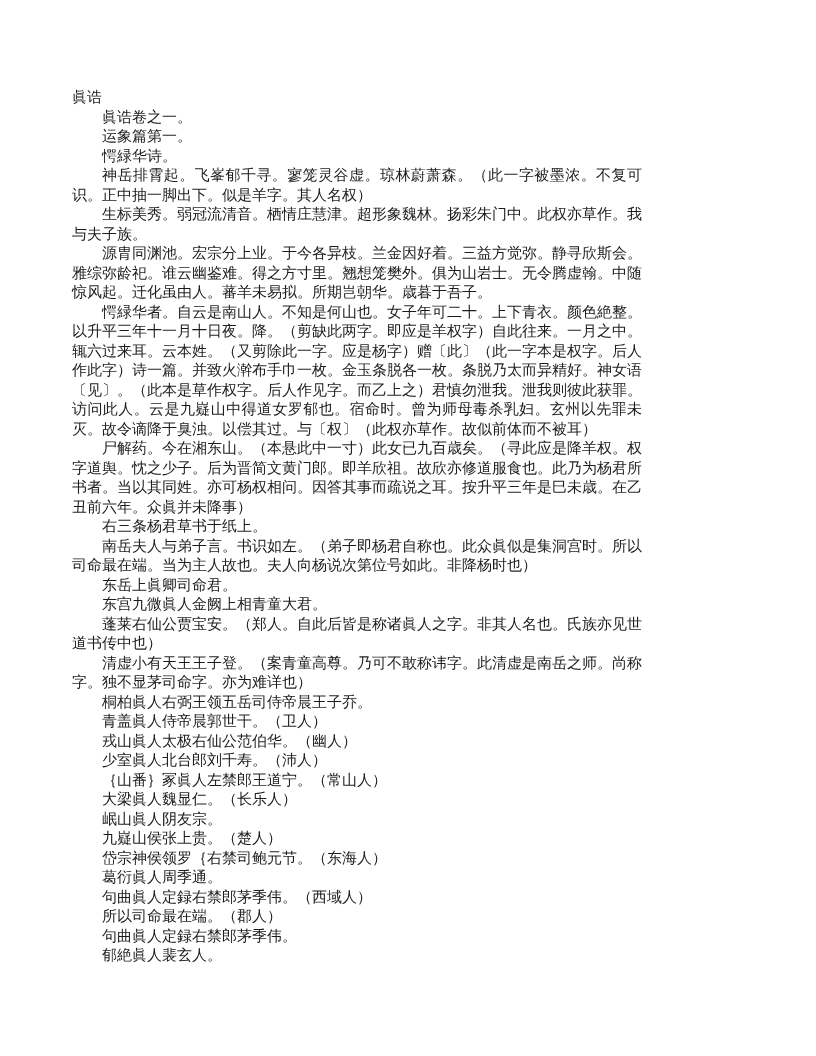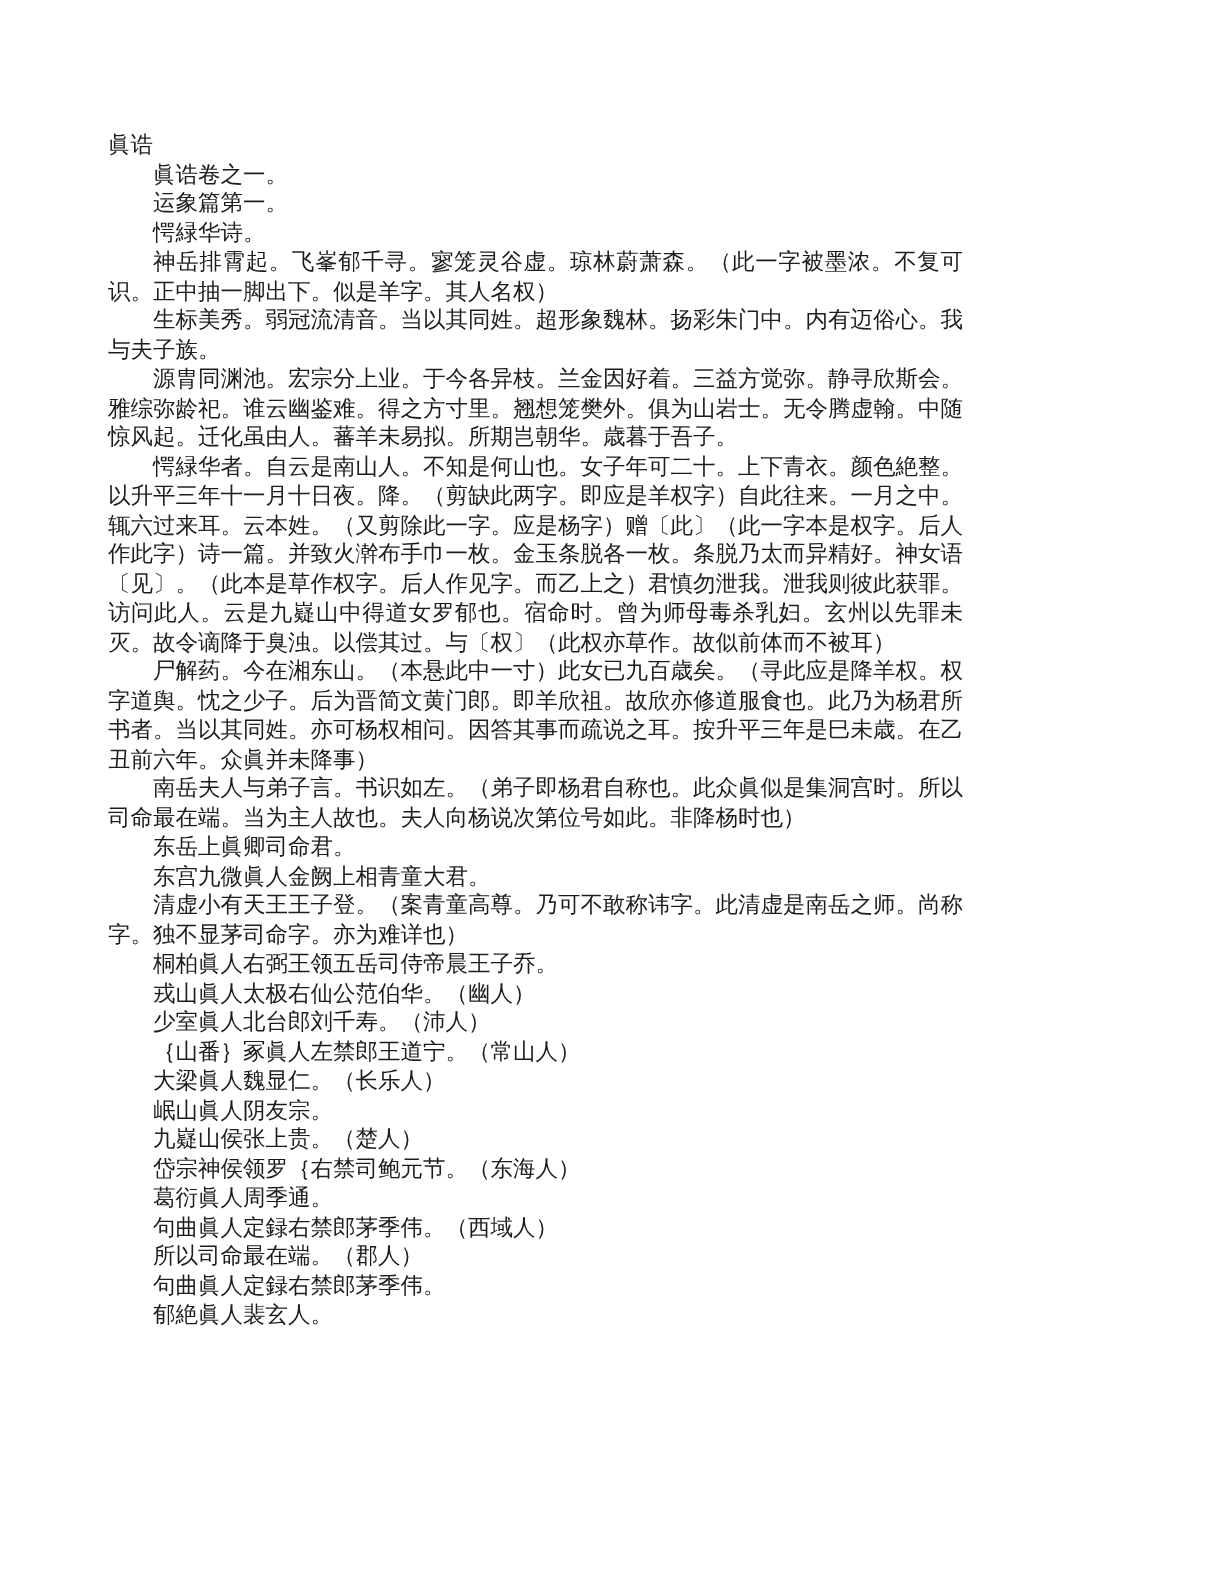--- a/index.html
+++ b/index.html
@@ -35,29 +35,32 @@
 </head>
 <body>
 
 <div class="page">
   <div class="doc-title">眞诰</div>
   <div id="paragraphs">
       <p class="para">眞诰卷之一。</p>
       <p class="para">运象篇第一。</p>
       <p class="para">愕緑华诗。</p>
       <p class="para">神岳排霄起。飞峯郁千寻。寥笼灵谷虚。琼林蔚萧森。（此一字被墨浓。不复可识。正中抽一脚出下。似是羊字。其人名权）</p>
-      <p class="para">生标美秀。弱冠流清音。当以其同姓。超形象魏林。扬彩朱门中。内有迈俗心。我与夫子族。</p>
+      <p class="para">生标美秀。弱冠流清音。栖情庄慧津。超形象魏林。扬彩朱门中。此权亦草作。我与夫子族。</p>
       <p class="para">源胄同渊池。宏宗分上业。于今各异枝。兰金因好着。三益方觉弥。静寻欣斯会。雅综弥龄祀。谁云幽鉴难。得之方寸里。翘想笼樊外。俱为山岩士。无令腾虚翰。中随惊风起。迁化虽由人。蕃羊未易拟。所期岂朝华。歳暮于吾子。</p>
       <p class="para">愕緑华者。自云是南山人。不知是何山也。女子年可二十。上下青衣。颜色絶整。以升平三年十一月十日夜。降。（剪缺此两字。即应是羊权字）自此往来。一月之中。辄六过来耳。云本姓。（又剪除此一字。应是杨字）赠〔此〕（此一字本是权字。后人作此字）诗一篇。并致火澣布手巾一枚。金玉条脱各一枚。条脱乃太而异精好。神女语〔见〕。（此本是草作权字。后人作见字。而乙上之）君慎勿泄我。泄我则彼此获罪。访问此人。云是九嶷山中得道女罗郁也。宿命时。曾为师母毒杀乳妇。玄州以先罪未灭。故令谪降于臭浊。以偿其过。与〔权〕（此权亦草作。故似前体而不被耳）</p>
       <p class="para">尸解药。今在湘东山。（本悬此中一寸）此女已九百歳矣。（寻此应是降羊权。权字道舆。忱之少子。后为晋简文黄门郎。即羊欣祖。故欣亦修道服食也。此乃为杨君所书者。当以其同姓。亦可杨权相问。因答其事而疏说之耳。按升平三年是巳未歳。在乙丑前六年。众眞并未降事）</p>
+      <p class="para">右三条杨君草书于纸上。</p>
       <p class="para">南岳夫人与弟子言。书识如左。（弟子即杨君自称也。此众眞似是集洞宫时。所以司命最在端。当为主人故也。夫人向杨说次第位号如此。非降杨时也）</p>
       <p class="para">东岳上眞卿司命君。</p>
       <p class="para">东宫九微眞人金阙上相青童大君。</p>
+      <p class="para">蓬莱右仙公贾宝安。（郑人。自此后皆是称诸眞人之字。非其人名也。氏族亦见世道书传中也）</p>
       <p class="para">清虚小有天王王子登。（案青童高尊。乃可不敢称讳字。此清虚是南岳之师。尚称字。独不显茅司命字。亦为难详也）</p>
       <p class="para">桐柏眞人右弼王领五岳司侍帝晨王子乔。</p>
+      <p class="para">青盖眞人侍帝晨郭世干。（卫人）</p>
       <p class="para">戎山眞人太极右仙公范伯华。（幽人）</p>
       <p class="para">少室眞人北台郎刘千寿。（沛人）</p>
       <p class="para">｛山番｝冢眞人左禁郎王道宁。（常山人）</p>
       <p class="para">大梁眞人魏显仁。（长乐人）</p>
       <p class="para">岷山眞人阴友宗。</p>
       <p class="para">九嶷山侯张上贵。（楚人）</p>
       <p class="para">岱宗神侯领罗｛右禁司鲍元节。（东海人）</p>
       <p class="para">葛衍眞人周季通。</p>
       <p class="para">句曲眞人定録右禁郎茅季伟。（西域人）</p>
       <p class="para">所以司命最在端。（郡人）</p>

